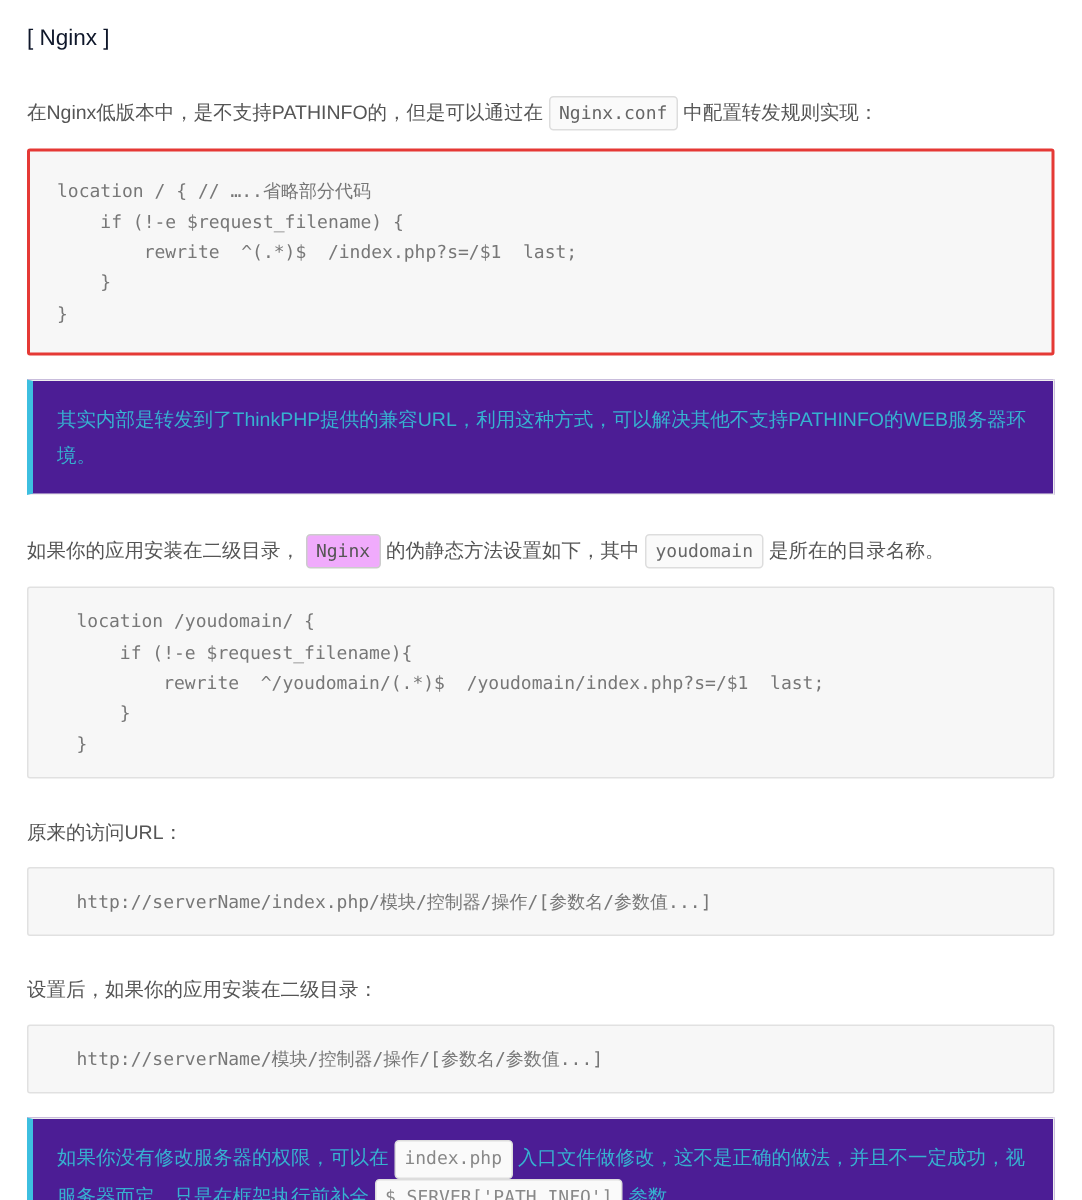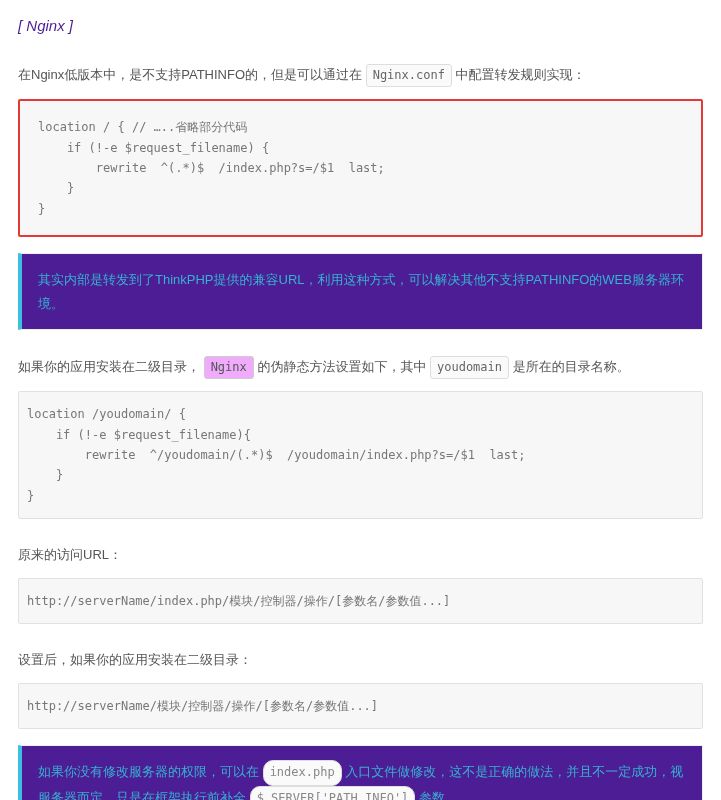--- a/index.html
+++ b/index.html
@@ -6,24 +6,23 @@
   body {
     font-family: "Helvetica Neue", Helvetica, "Microsoft YaHei", Arial, sans-serif;
     font-size: 13px;
     color: #333;
     background: #fff;
     padding: 14px 18px;
     line-height: 1.6;
   }
   .section-title {
     font-size: 15px;
-    color: #4c1d95;
+    color: #0f172a;
     font-weight: normal;
     margin-bottom: 16px;
-    font-style: italic;
   }
   p.para {
     margin: 26px 0 12px 0;
     color: #555;
   }
   .inline-code {
     display: inline-block;
     border: 1px solid #ddd;
     background: #fafafa;
     color: #666;
@@ -34,21 +33,21 @@
     vertical-align: middle;
   }
   .inline-code.highlight {
     background: #f0abfc;
     color: #555;
     border-color: #ccc;
   }
   pre.code-block {
     border: 1px solid #e1e1e1;
     background: #f7f7f7;
-    padding: 12px 8px;
+    padding: 12px 32px;
     font-family: Consolas, Monaco, monospace;
     font-size: 12px;
     color: #777;
     line-height: 1.7;
     white-space: pre;
     overflow-x: auto;
     margin: 10px 0 16px 0;
     border-radius: 2px;
   }
   pre.code-block.red-box {
@@ -60,21 +59,21 @@
     background: #4c1d95;
     border-top: 1px solid #eee;
     border-right: 1px solid #eee;
     border-bottom: 1px solid #eee;
     padding: 14px 16px;
     color: #36b1d0;
     font-size: 13px;
     margin: 12px 0 18px 0;
     line-height: 1.8;
   }
-  .callout .inline-code { color: #888; border-radius: 10px; }
+  .callout .inline-code { color: #888; }
   .callout pre.code-block {
     background: #f3f6f7;
     border: 1px solid #dbe9ec;
     color: #6a7b80;
     margin: 12px 0 0 0;
   }
   .kw-path { color: #c9873a; }
   .kw-req  { color: #c9873a; }
 </style>
 </head>

